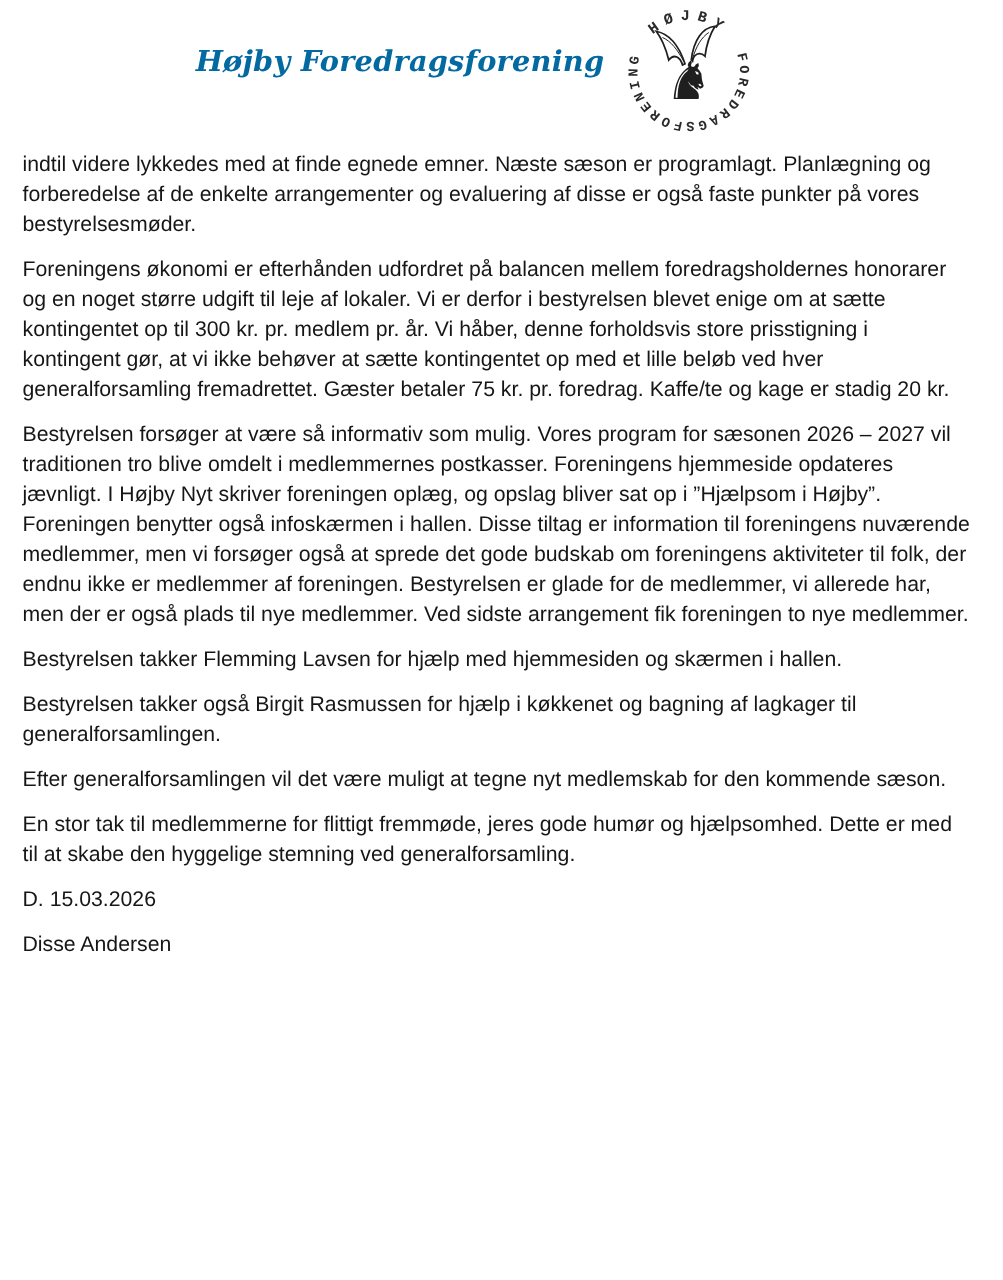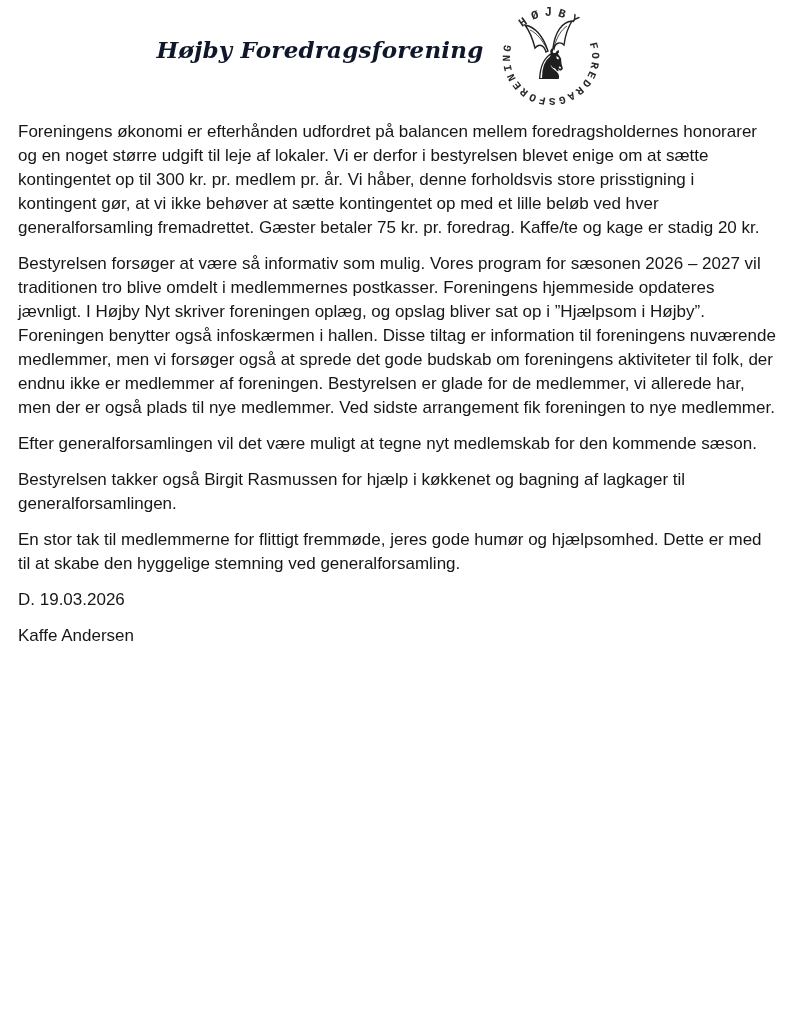--- a/index.html
+++ b/index.html
@@ -34,21 +34,21 @@
     align-items: center;
     gap: 8px;
     transform: translateX(-18px);
   }
   .script-title {
     font-family: "DejaVu Serif", serif;
     font-style: italic;
     font-weight: 700;
     font-size: 23px;
     letter-spacing: 0.2px;
-    color: #0f172a;
+    color: #0369a1;
     white-space: nowrap;
     transform: translateY(-6px);
   }
   .logo {
     width: 118px;
     height: 104px;
     flex: 0 0 auto;
   }
   .logo svg { display: block; }
   .logo .ring-text {
@@ -105,22 +105,24 @@
             <path d="M 62,44 C 65,34 69,27 75,23" fill="none" stroke="#1f1f1f" stroke-width="0.8"></path>
 
             <text x="59" y="76" font-size="42" text-anchor="middle" fill="#1f1f1f" font-family="DejaVu Sans, sans-serif" transform="translate(118 0) scale(-1 1)">♞</text>
           </g>
         </svg>
       </div>
     </div>
   </div>
 
   <div class="content">
+    <p>indtil videre lykkedes med at finde egnede emner. Næste sæson er programlagt. Planlægning og forberedelse af de enkelte arrangementer og evaluering af disse er også faste punkter på vores bestyrelsesmøder.</p>
     <p>Foreningens økonomi er efterhånden udfordret på balancen mellem foredragsholdernes honorarer og en noget større udgift til leje af lokaler. Vi er derfor i bestyrelsen blevet enige om at sætte kontingentet op til 300 kr. pr. medlem pr. år. Vi håber, denne forholdsvis store prisstigning i kontingent gør, at vi ikke behøver at sætte kontingentet op med et lille beløb ved hver generalforsamling fremadrettet. Gæster betaler 75 kr. pr. foredrag. Kaffe/te og kage er stadig 20 kr.</p>
     <p>Bestyrelsen forsøger at være så informativ som mulig. Vores program for sæsonen 2026 – 2027 vil traditionen tro blive omdelt i medlemmernes postkasser. Foreningens hjemmeside opdateres jævnligt. I Højby Nyt skriver foreningen oplæg, og opslag bliver sat op i ”Hjælpsom i Højby”. Foreningen benytter også infoskærmen i hallen. Disse tiltag er information til foreningens nuværende medlemmer, men vi forsøger også at sprede det gode budskab om foreningens aktiviteter til folk, der endnu ikke er medlemmer af foreningen. Bestyrelsen er glade for de medlemmer, vi allerede har, men der er også plads til nye medlemmer. Ved sidste arrangement fik foreningen to nye medlemmer.</p>
+    <p>Bestyrelsen takker Flemming Lavsen for hjælp med hjemmesiden og skærmen i hallen.</p>
+    <p>Bestyrelsen takker også Birgit Rasmussen for hjælp i køkkenet og bagning af lagkager til generalforsamlingen.</p>
     <p>Efter generalforsamlingen vil det være muligt at tegne nyt medlemskab for den kommende sæson.</p>
-    <p>Bestyrelsen takker også Birgit Rasmussen for hjælp i køkkenet og bagning af lagkager til generalforsamlingen.</p>
     <p>En stor tak til medlemmerne for flittigt fremmøde, jeres gode humør og hjælpsomhed. Dette er med til at skabe den hyggelige stemning ved generalforsamling.</p>
-    <p class="date-line">D. 19.03.2026</p>
-    <p>Kaffe Andersen</p>
+    <p class="date-line">D. 15.03.2026</p>
+    <p>Disse Andersen</p>
   </div>
 
 </div>
 
 </body></html>

